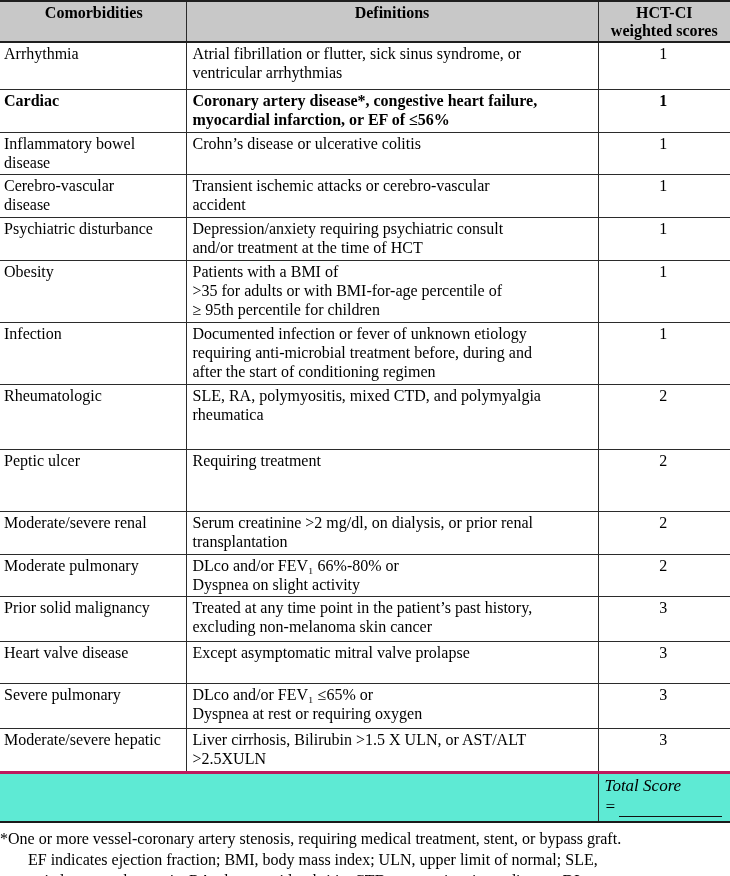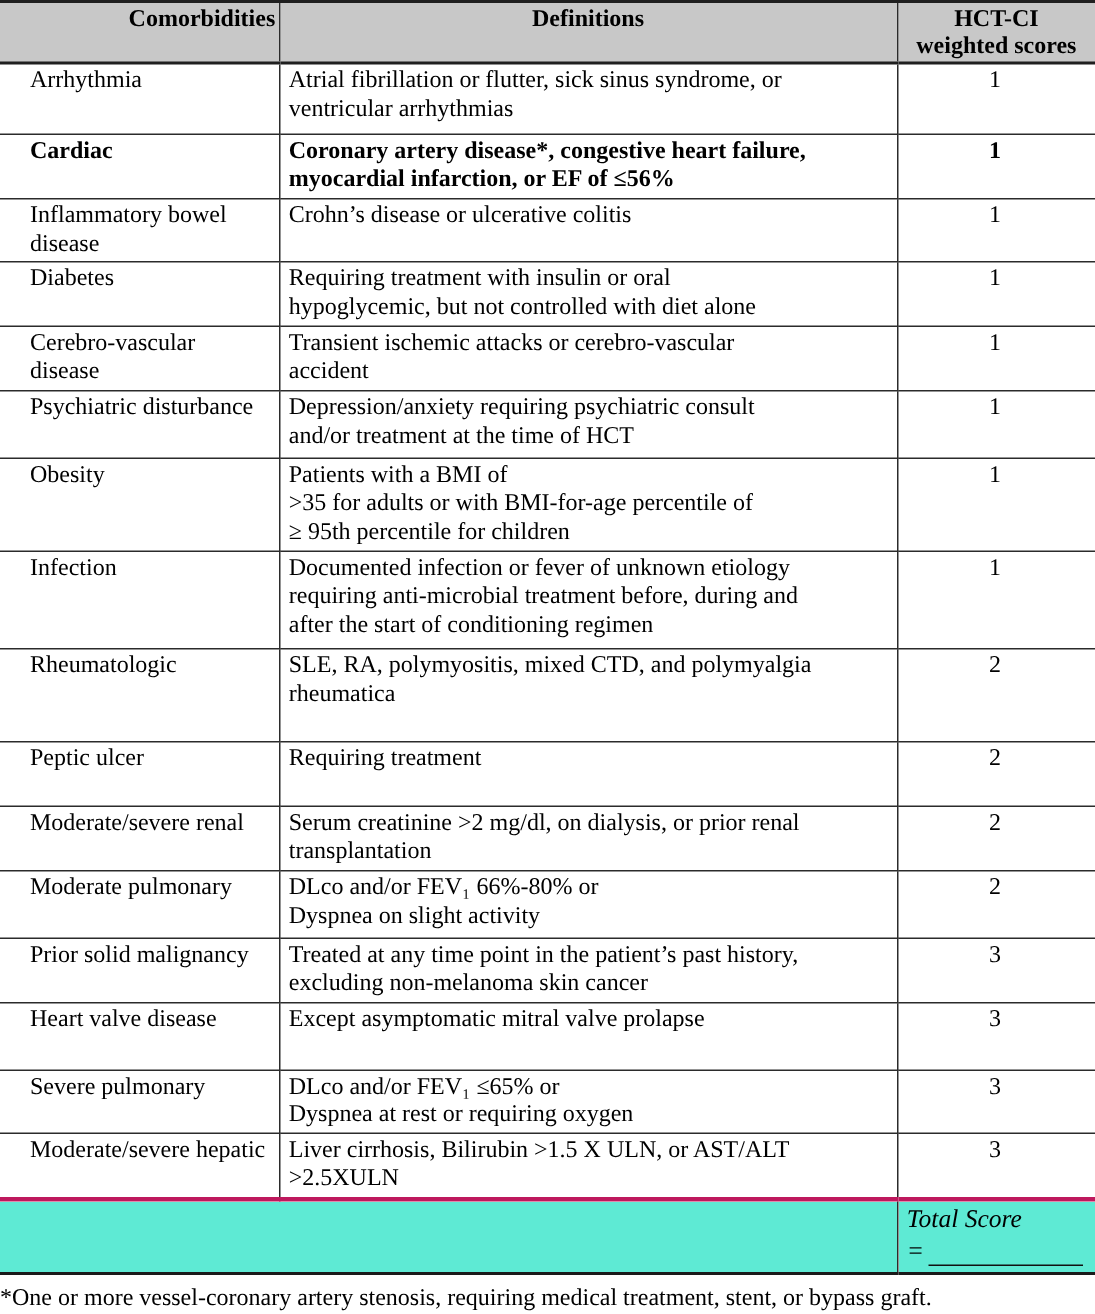--- a/index.html
+++ b/index.html
@@ -33,26 +33,26 @@
   tr > *:first-child { border-left: none; }
   tr > *:last-child  { border-right: none; }
   thead th {
     background: #c8c8c8;
     font-weight: bold;
     border-bottom: 2px solid #1f1f1f;
     padding: 2px 2px;
     white-space: pre-line;
     vertical-align: top;
   }
-  th.col-name { text-align: right; padding-left: 4px; }
+  th.col-name { text-align: center; padding-left: 4px; }
   th.col-def  { text-align: center; }
   th.col-score { text-align: center; line-height: 1.1; }
   td.name {
     white-space: pre-line;
-    padding-left: 20px;
+    padding-left: 4px;
   }
   td.def {
     white-space: pre-line;
     padding-left: 6px;
   }
   td.score {
     text-align: center;
   }
   
   tbody tr:nth-child(1)  { height: 47px; }
@@ -136,26 +136,20 @@
 myocardial infarction, or EF of ≤56%</td>
         <td class="score">1</td>
       </tr>
       <tr>
         <td class="name">Inflammatory bowel
 disease</td>
         <td class="def">Crohn’s disease or ulcerative colitis</td>
         <td class="score">1</td>
       </tr>
       <tr>
-        <td class="name">Diabetes</td>
-        <td class="def">Requiring treatment with insulin or oral
-hypoglycemic, but not controlled with diet alone</td>
-        <td class="score">1</td>
-      </tr>
-      <tr>
         <td class="name">Cerebro-vascular
 disease</td>
         <td class="def">Transient ischemic attacks or cerebro-vascular
 accident</td>
         <td class="score">1</td>
       </tr>
       <tr>
         <td class="name">Psychiatric disturbance</td>
         <td class="def">Depression/anxiety requiring psychiatric consult
 and/or treatment at the time of HCT</td>

